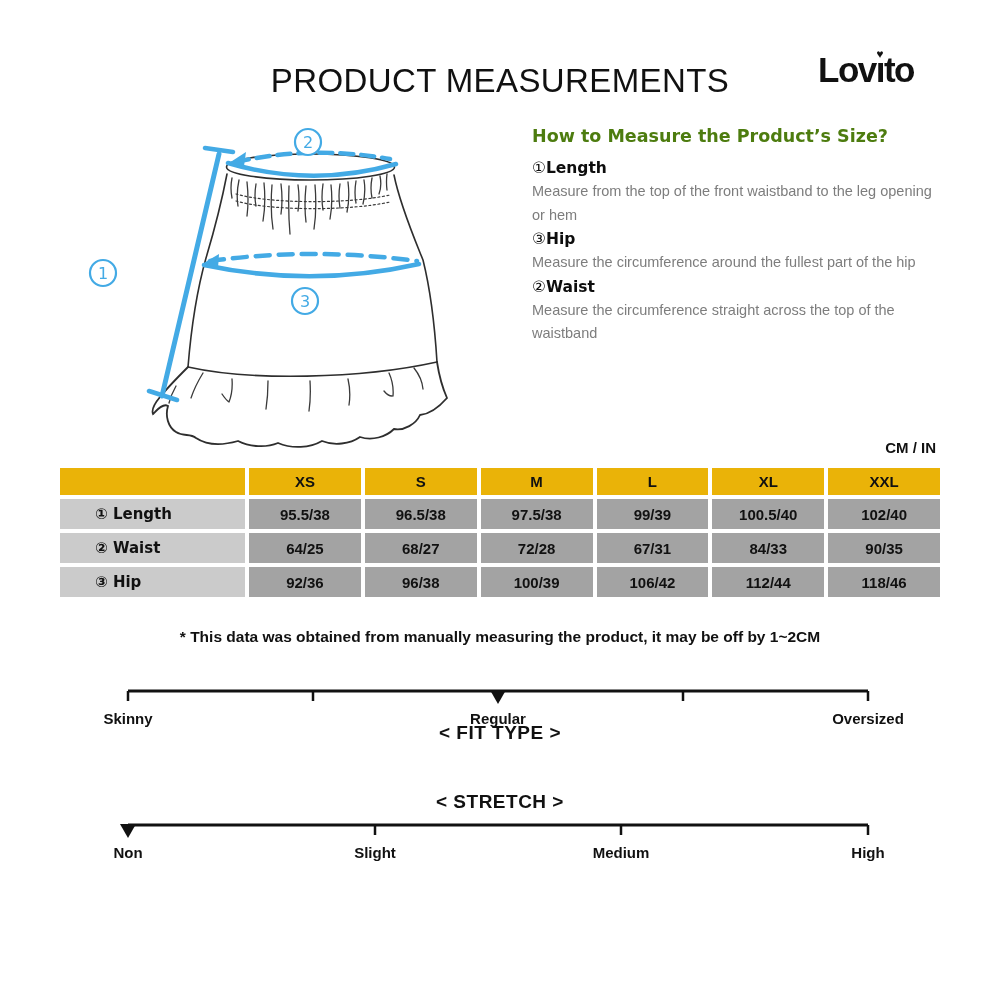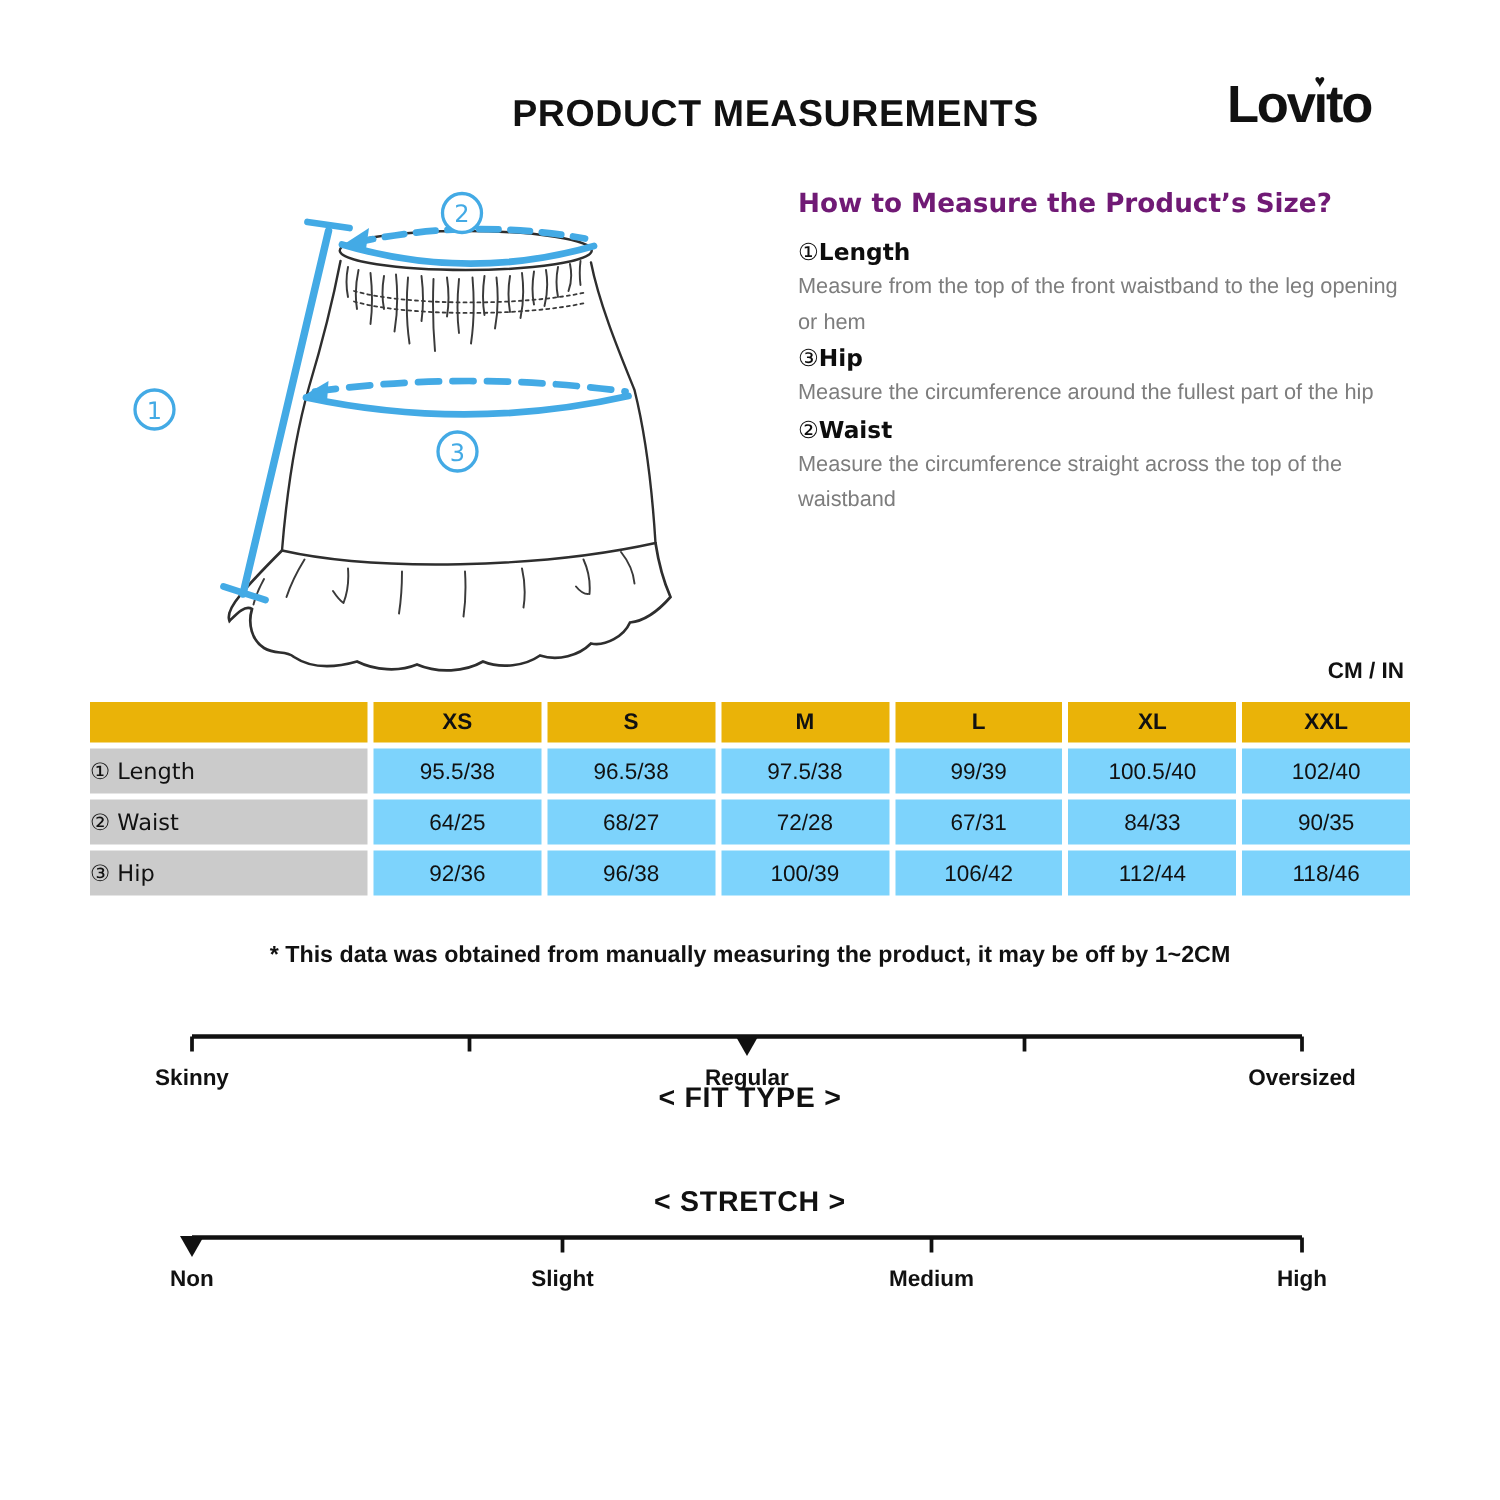--- a/index.html
+++ b/index.html
@@ -1,51 +1,51 @@
 <!DOCTYPE html>
 <html><head>
 <meta charset="utf-8">
 <style>
   html,body{margin:0;padding:0;background:#fff;}
   #page{position:relative;width:1000px;height:1000px;background:#ffffff;overflow:hidden;
         font-family:"Liberation Sans",sans-serif;color:#111;}
 
   
   #title{position:absolute;top:62px;left:50%;transform:translateX(-50%);
-         font-size:25px;font-weight:700;letter-spacing:.4px;white-space:nowrap;margin-left:17px;}
+         font-size:33px;font-weight:400;letter-spacing:.4px;white-space:nowrap;}
   #logo{position:absolute;top:50px;left:818px;font-size:35px;font-weight:700;
         letter-spacing:-1.5px;white-space:nowrap;}
   #logo .ichar{position:relative;display:inline-block;}
   #logo .ichar .dot{position:absolute;top:-3px;left:50%;transform:translateX(-50%);
         font-size:12px;letter-spacing:0;}
 
   
   #diagram{position:absolute;left:55px;top:110px;}
 
   
   #howto{position:absolute;left:532px;top:126px;width:400px;}
-  #howto h2{margin:0 0 10px 0;font-size:17.5px;font-weight:700;color:#701a75;
+  #howto h2{margin:0 0 10px 0;font-size:17.5px;font-weight:700;color:#4d7c0f;
             font-family:"DejaVu Sans","Liberation Sans",sans-serif;}
   .ht-name{font-size:15.5px;font-weight:700;line-height:24px;color:#0d0d0d;
            font-family:"DejaVu Sans","Liberation Sans",sans-serif;}
   .ht-num{font-weight:400;}
   .ht-desc{font-size:14.5px;line-height:23.5px;color:#7d7d7d;}
 
   #units{position:absolute;left:790px;top:439px;width:146px;text-align:right;
          font-size:15px;font-weight:700;}
 
   
   #sizetable{position:absolute;left:60px;top:468px;width:880px;
              display:grid;grid-template-columns:185px repeat(6,1fr);
              grid-template-rows:27px 30px 30px 30px;gap:4px;}
   .tcell{display:flex;align-items:center;justify-content:center;font-size:15px;}
   .thead{background:#eab308;font-weight:700;}
-  .tlabel{background:#cbcbcb;justify-content:flex-start;font-weight:400;
+  .tlabel{background:#cbcbcb;justify-content:flex-start;padding-left:35px;font-weight:700;
           font-family:"DejaVu Sans","Liberation Sans",sans-serif;}
-  .tval{background:#7dd3fc;font-weight:400;}
+  .tval{background:#a3a3a3;font-weight:700;}
 
   #disclaimer{position:absolute;left:0;top:628px;width:1000px;text-align:center;
               font-size:15.5px;font-weight:700;}
 
   
   .scale-heading{position:absolute;left:0;width:1000px;text-align:center;
                  font-size:19px;font-weight:700;letter-spacing:.5px;}
   .scale{position:absolute;left:120px;width:760px;height:46px;}
   .scale svg{position:absolute;left:0;top:0;}
   .scale .lbl{position:absolute;top:22px;transform:translateX(-50%);

